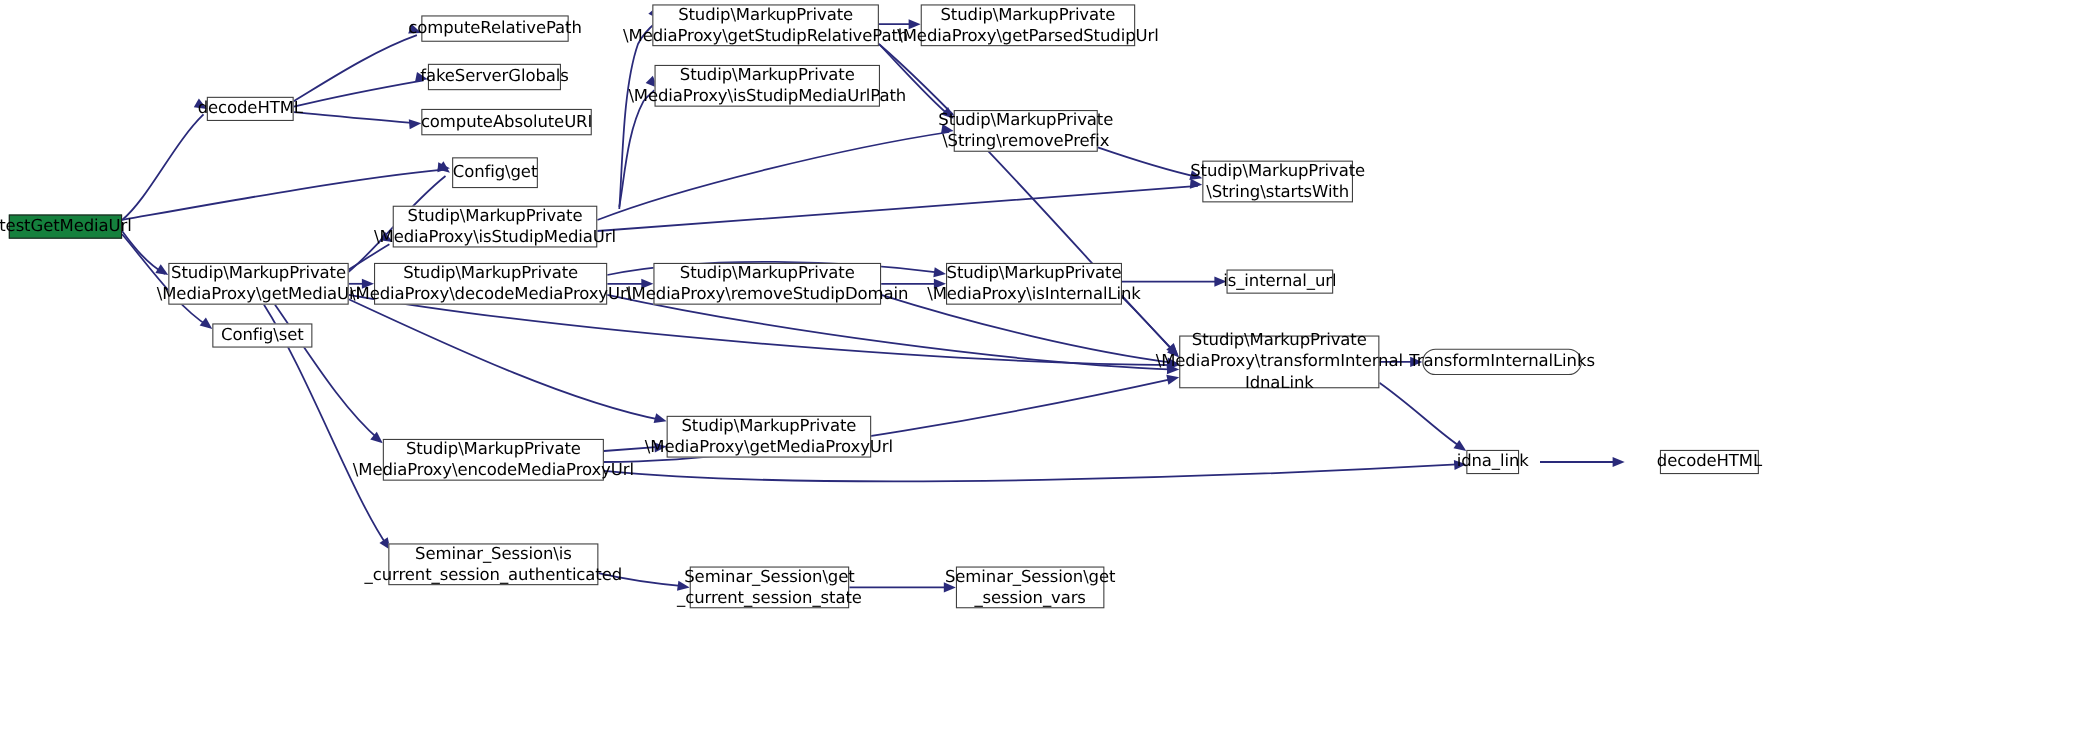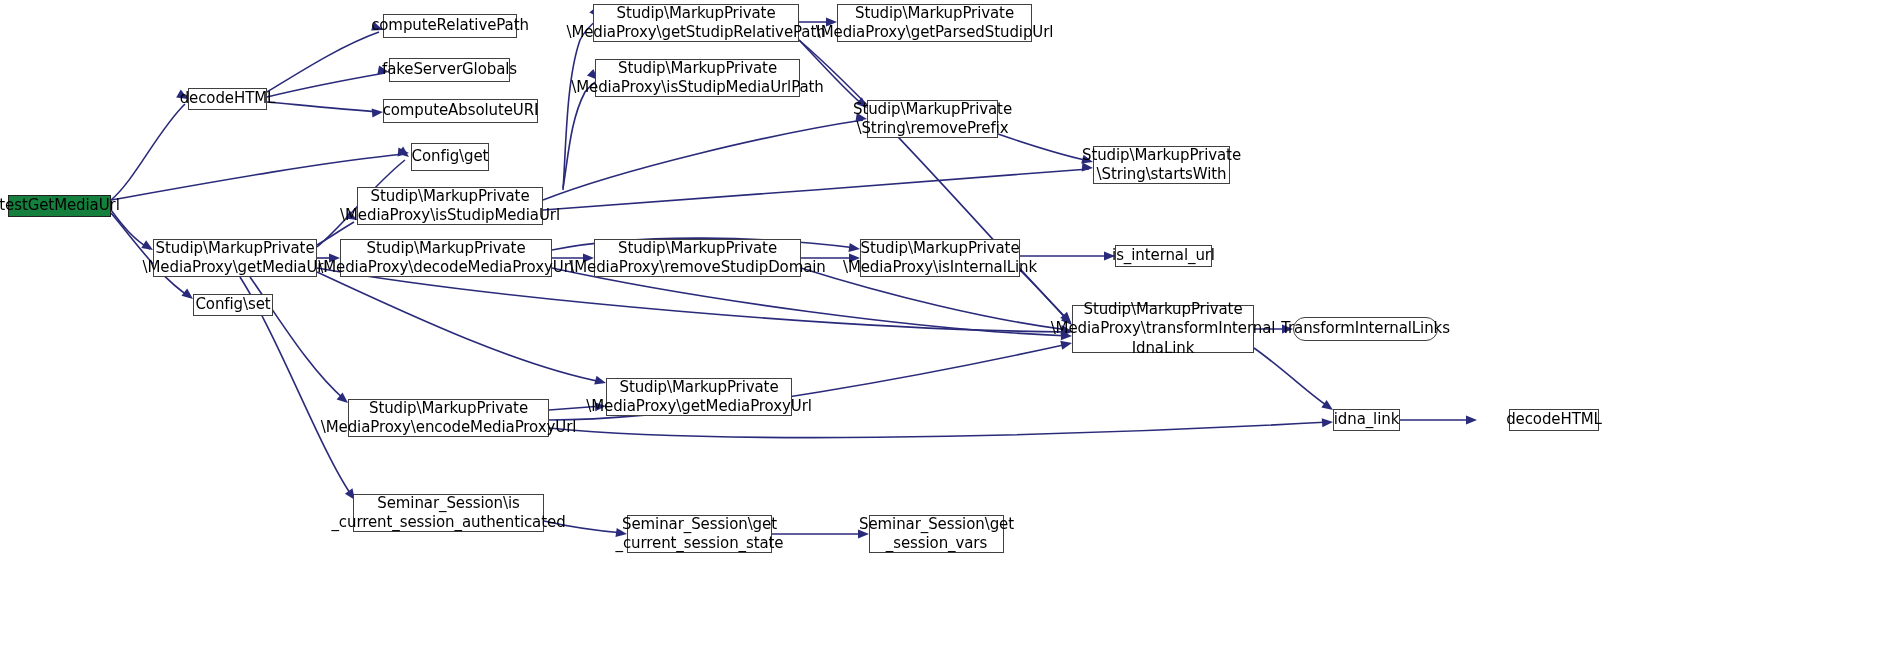--- a/index.html
+++ b/index.html
@@ -128,21 +128,21 @@
       <path d="M772,534 L865,534" fill="none" stroke="#2a2a7a" stroke-width="1.6"></path>
       <polygon points="0,-4.6 0,4.6 11,0" fill="#2a2a7a" transform="translate(869,534) rotate(0) translate(-11,0)"></polygon>
     </svg>
   <div id="nodes">
       <div class="node root" style="left: 8px; top: 195px; width: 103px; height: 22px;"><span>testGetMediaUrl</span></div>
       <div class="node" style="left: 188px; top: 88px; width: 79px; height: 22px;"><span>decodeHTML</span></div>
       <div class="node" style="left: 383px; top: 14px; width: 134px; height: 24px;"><span>computeRelativePath</span></div>
       <div class="node" style="left: 389px; top: 58px; width: 121px; height: 24px;"><span>fakeServerGlobals</span></div>
       <div class="node" style="left: 383px; top: 99px; width: 155px; height: 24px; text-align: center;"><span>computeAbsoluteURI</span></div>
       <div class="node" style="left: 411px; top: 143px; width: 78px; height: 28px;"><span>Config\get</span></div>
-      <div class="node" style="left: 193px; top: 294px; width: 80px; height: 22px;"><span>Config\set</span></div>
+      <div class="node" style="left: 193px; top: 294px; width: 91px; height: 22px;"><span>Config\set</span></div>
       <div class="node" style="left: 357px; top: 187px; width: 186px; height: 38px;"><span>Studip\MarkupPrivate
 \MediaProxy\isStudipMediaUrl</span></div>
       <div class="node" style="left: 153px; top: 239px; width: 164px; height: 38px;"><span>Studip\MarkupPrivate
 \MediaProxy\getMediaUrl</span></div>
       <div class="node" style="left: 340px; top: 239px; width: 212px; height: 38px;"><span>Studip\MarkupPrivate
 \MediaProxy\decodeMediaProxyUrl</span></div>
       <div class="node" style="left: 594px; top: 239px; width: 207px; height: 38px;"><span>Studip\MarkupPrivate
 \MediaProxy\removeStudipDomain</span></div>
       <div class="node" style="left: 860px; top: 239px; width: 160px; height: 38px;"><span>Studip\MarkupPrivate
 \MediaProxy\isInternalLink</span></div>
@@ -154,21 +154,21 @@
       <div class="node" style="left: 595px; top: 59px; width: 205px; height: 38px;"><span>Studip\MarkupPrivate
 \MediaProxy\isStudipMediaUrlPath</span></div>
       <div class="node" style="left: 867px; top: 100px; width: 131px; height: 38px;"><span>Studip\MarkupPrivate
 \String\removePrefix</span></div>
       <div class="node" style="left: 1093px; top: 146px; width: 137px; height: 38px;"><span>Studip\MarkupPrivate
 \String\startsWith</span></div>
       <div class="node" style="left: 1072px; top: 305px; width: 182px; height: 48px;"><span>Studip\MarkupPrivate
 \MediaProxy\transformInternal
 IdnaLink</span></div>
       <div class="node" style="left: 1293px; top: 317px; width: 145px; height: 24px; border-radius: 12px;"><span>TransformInternalLinks</span></div>
-      <div class="node" style="left: 1333px; top: 409px; width: 67px; height: 22px;"><span>idna_link</span></div>
+      <div class="node" style="left: 1333px; top: 409px; width: 48px; height: 22px;"><span>idna_link</span></div>
       <div class="node" style="left: 1509px; top: 409px; width: 90px; height: 22px;"><span>decodeHTML</span></div>
       <div class="node" style="left: 606px; top: 378px; width: 186px; height: 38px;"><span>Studip\MarkupPrivate
 \MediaProxy\getMediaProxyUrl</span></div>
       <div class="node" style="left: 348px; top: 399px; width: 201px; height: 38px;"><span>Studip\MarkupPrivate
 \MediaProxy\encodeMediaProxyUrl</span></div>
       <div class="node" style="left: 353px; top: 494px; width: 191px; height: 38px;"><span>Seminar_Session\is
 _current_session_authenticated</span></div>
       <div class="node" style="left: 627px; top: 515px; width: 145px; height: 38px;"><span>Seminar_Session\get
 _current_session_state</span></div>
       <div class="node" style="left: 869px; top: 515px; width: 135px; height: 38px;"><span>Seminar_Session\get

